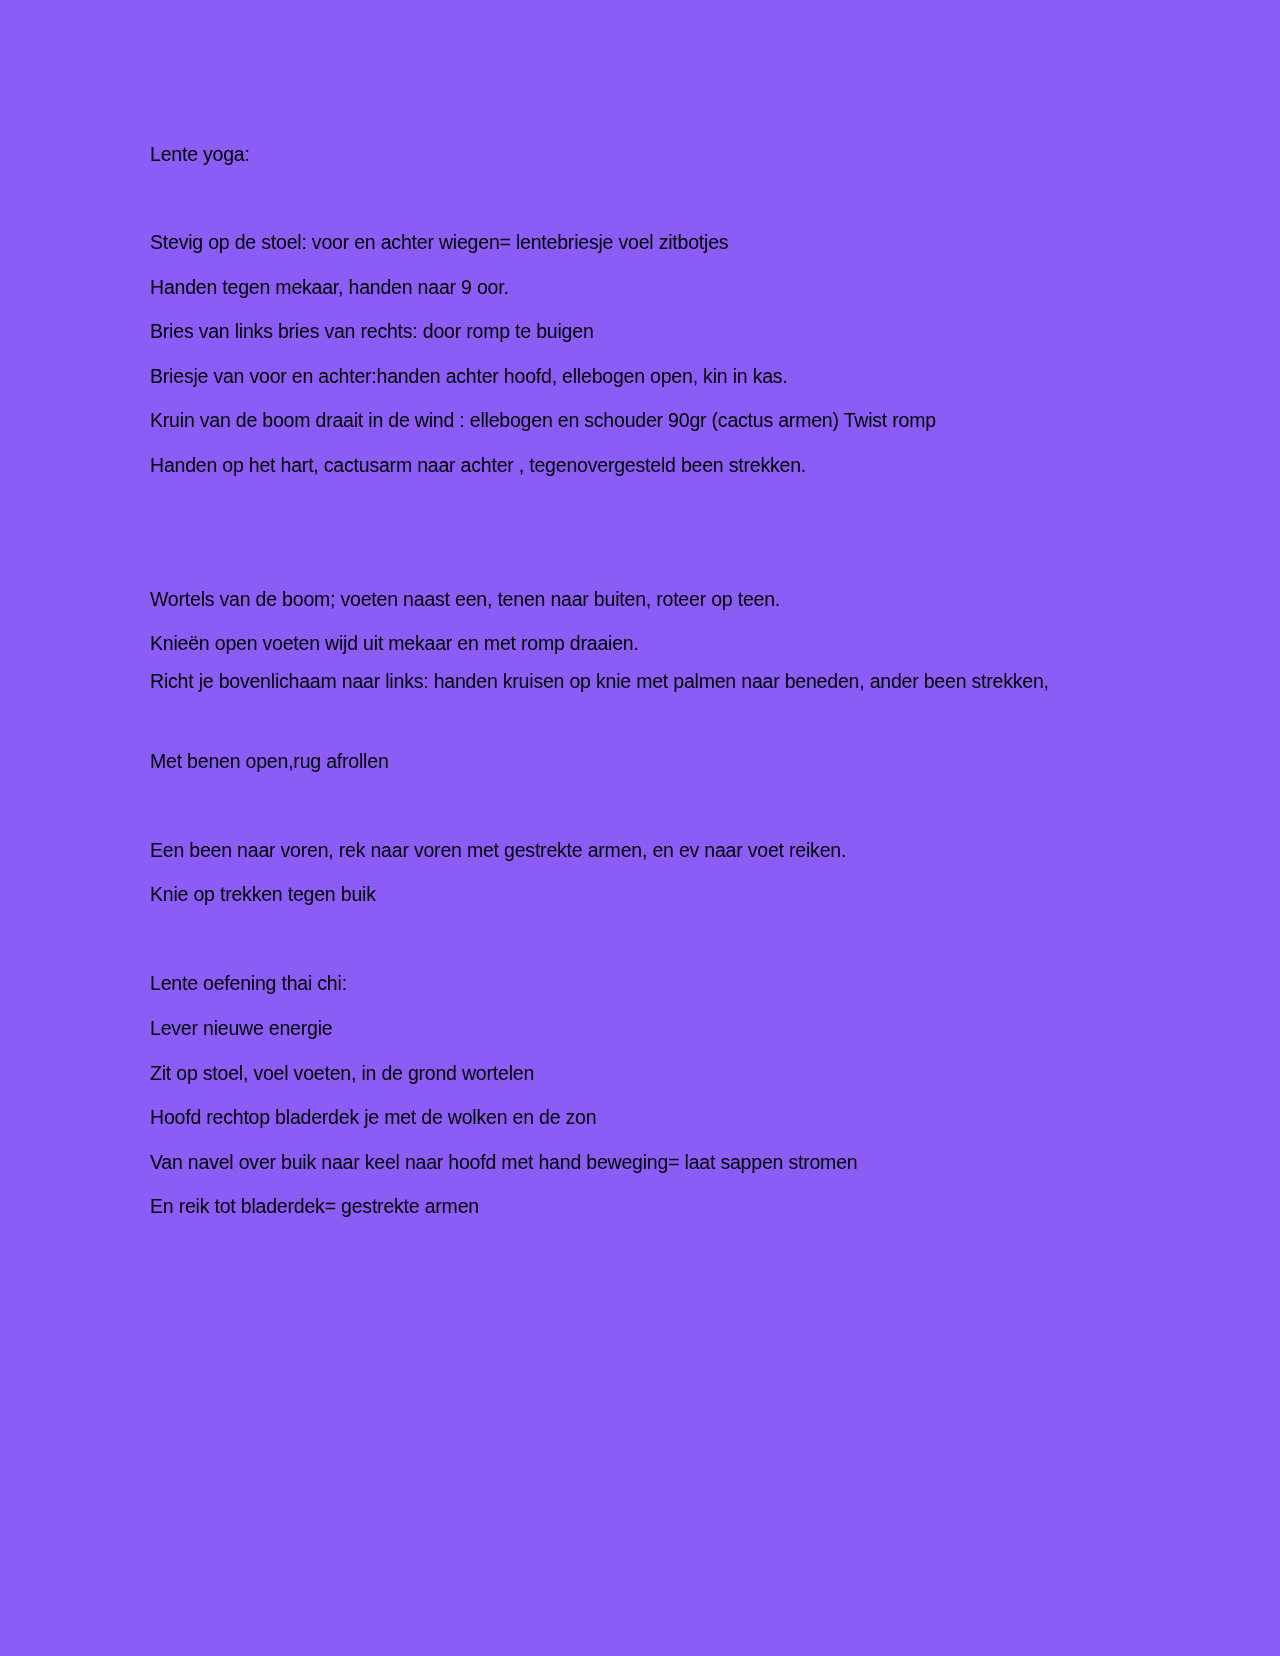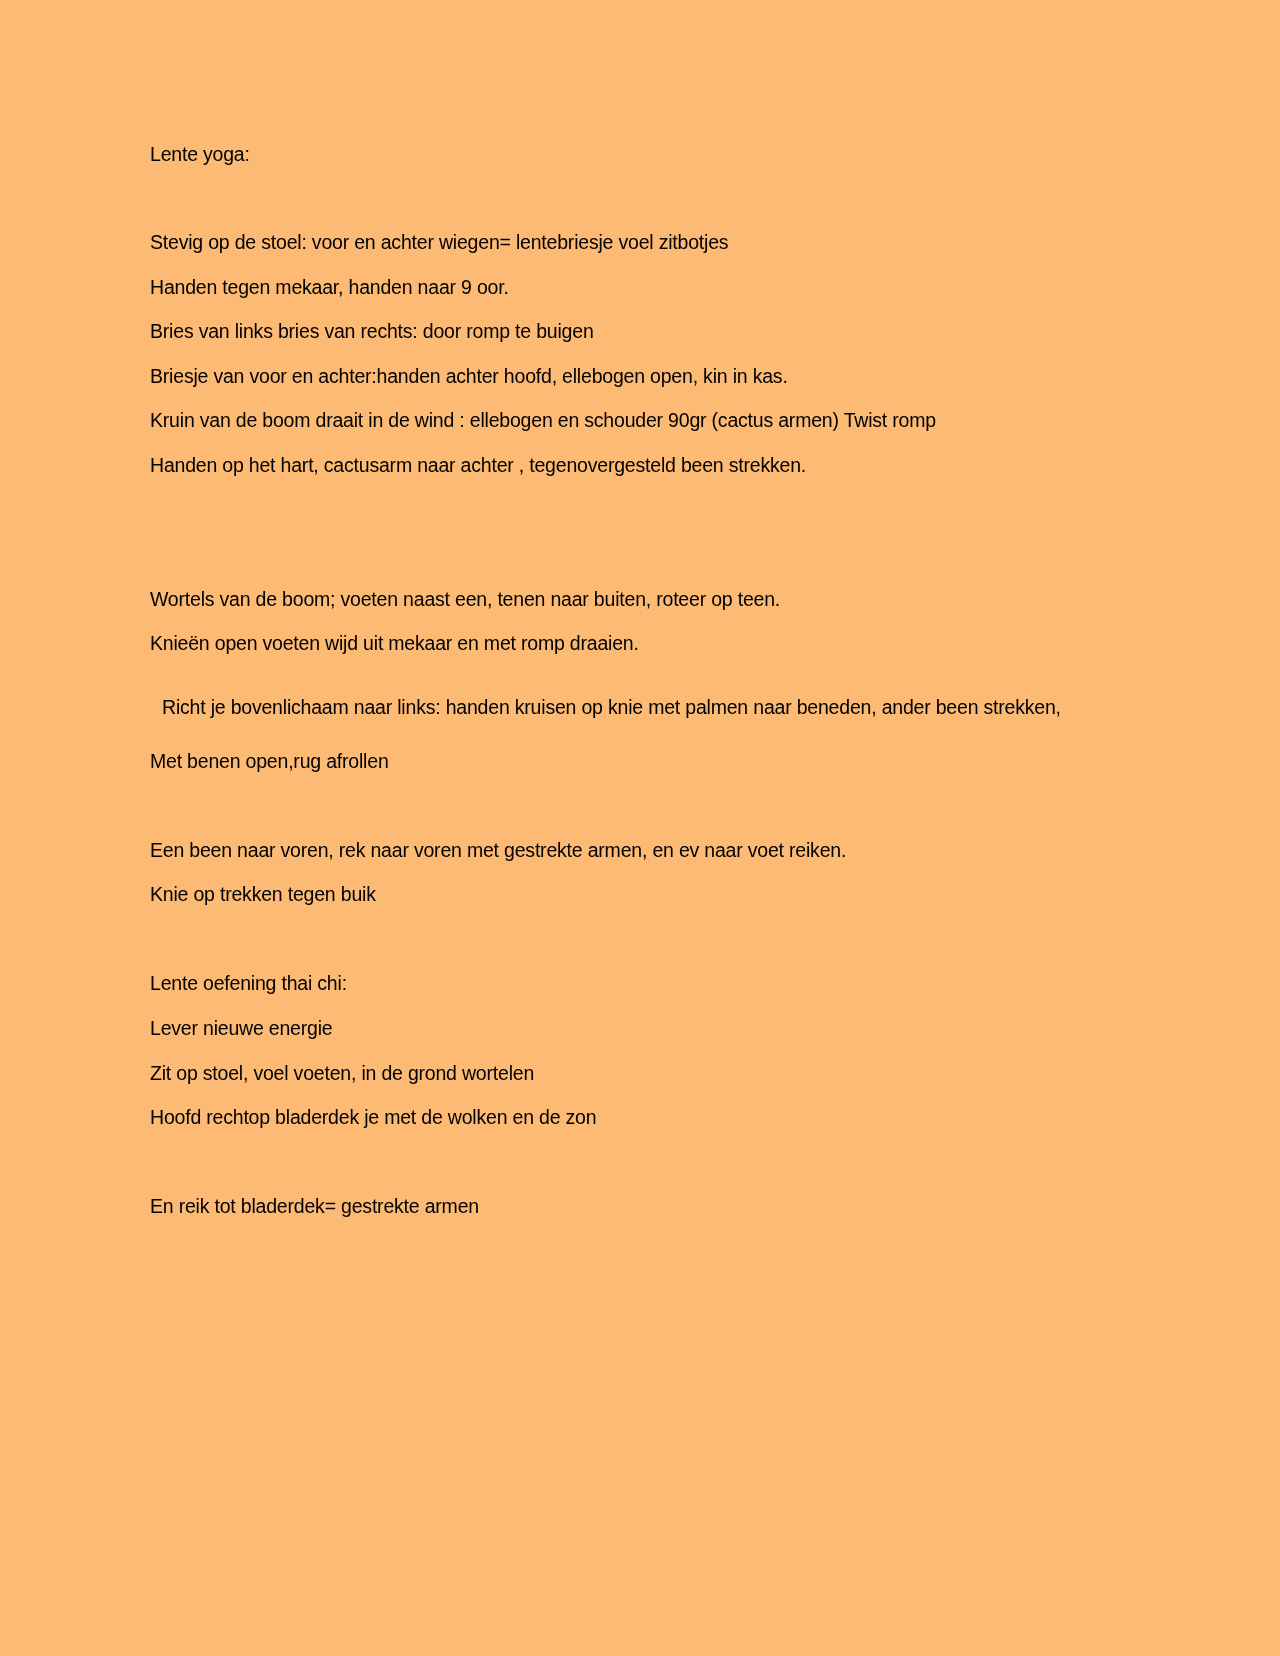--- a/index.html
+++ b/index.html
@@ -11,21 +11,21 @@
       width: 1280px;
       height: 1656px;
       position: relative;
       overflow: hidden;
     }
     .page {
       position: absolute;
       left: 0; top: 0;
       width: 1280px;
       height: 1656px;
-      background: #fdba74;
+      background: #8b5cf6;
     }
     .line {
       position: absolute;
       left: 150px;
       width: 900px;
       font-family: "Liberation Sans", sans-serif;
       font-size: 19.5px;
       line-height: 29px;
       color: #000000;
       white-space: nowrap;
@@ -43,25 +43,26 @@
 
   <div class="line" style="top:228px">Stevig op de stoel: voor en achter wiegen= lentebriesje voel zitbotjes</div>
   <div class="line" style="top:273px">Handen tegen mekaar, handen naar 9 oor.</div>
   <div class="line" style="top:317px">Bries van links bries van rechts: door romp te buigen</div>
   <div class="line" style="top:362px">Briesje van voor en achter:handen achter hoofd, ellebogen open, kin in kas.</div>
   <div class="line" style="top:406px">Kruin van de boom draait in de wind : ellebogen en schouder 90gr (cactus armen) Twist romp</div>
   <div class="line" style="top:451px">Handen op het hart, cactusarm naar achter , tegenovergesteld been strekken.</div>
 
   <div class="line" style="top:585px">Wortels van de boom; voeten naast een, tenen naar buiten, roteer op teen.</div>
   <div class="line" style="top:629px">Knieën open voeten wijd uit mekaar en met romp draaien.</div>
-  <div class="line wrap" style="top:693px; width:900px;margin-left:12px;">Richt je bovenlichaam naar links: handen kruisen op knie met palmen naar beneden, ander been strekken,</div>
+  <div class="line wrap" style="top:667px; width:900px;">Richt je bovenlichaam naar links: handen kruisen op knie met palmen naar beneden, ander been strekken,</div>
   <div class="line" style="top:747px">Met benen open,rug afrollen</div>
 
   <div class="line" style="top:836px">Een been naar voren, rek naar voren met gestrekte armen, en ev naar voet reiken.</div>
   <div class="line" style="top:880px">Knie op trekken tegen buik</div>
 
   <div class="line" style="top:969px">Lente oefening thai chi:</div>
   <div class="line" style="top:1014px">Lever nieuwe energie</div>
   <div class="line" style="top:1059px">Zit op stoel, voel voeten, in de grond wortelen</div>
   <div class="line" style="top:1103px">Hoofd rechtop bladerdek je met de wolken en de zon</div>
+  <div class="line" style="top:1148px">Van navel over buik naar keel naar hoofd met hand beweging= laat sappen stromen</div>
   <div class="line" style="top:1192px">En reik tot bladerdek= gestrekte armen</div>
 
 </div>
 
 </body></html>

